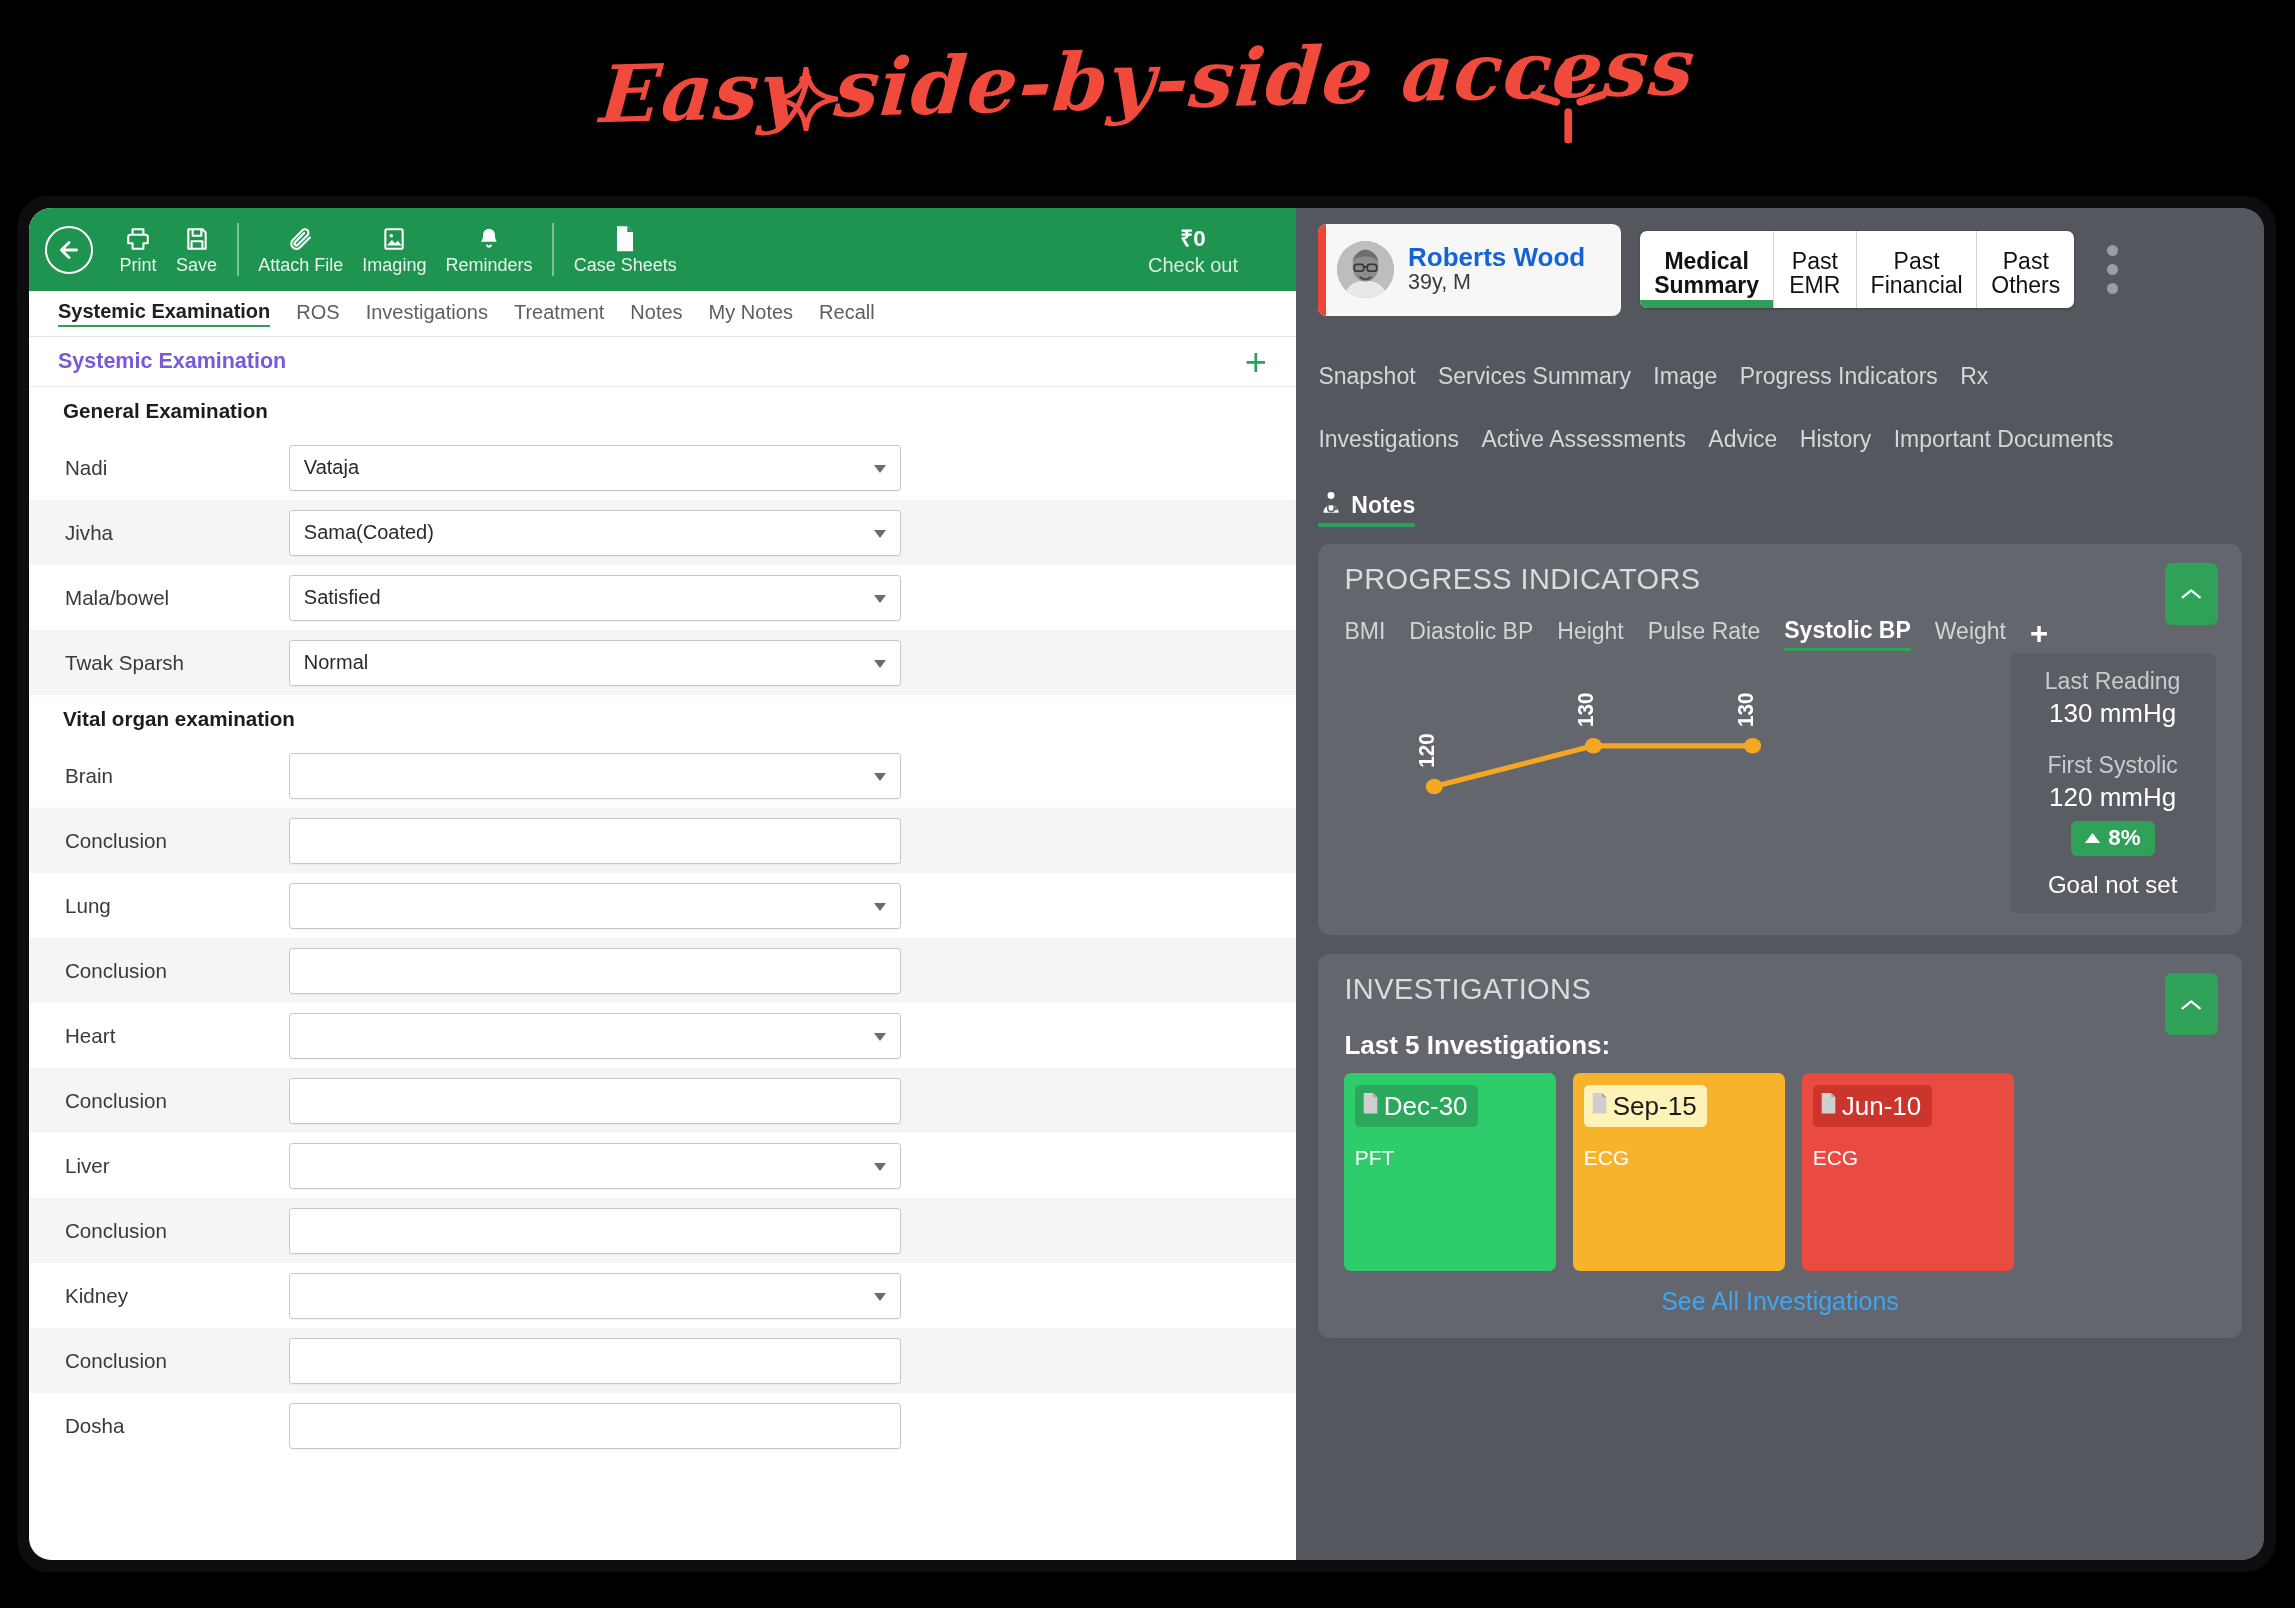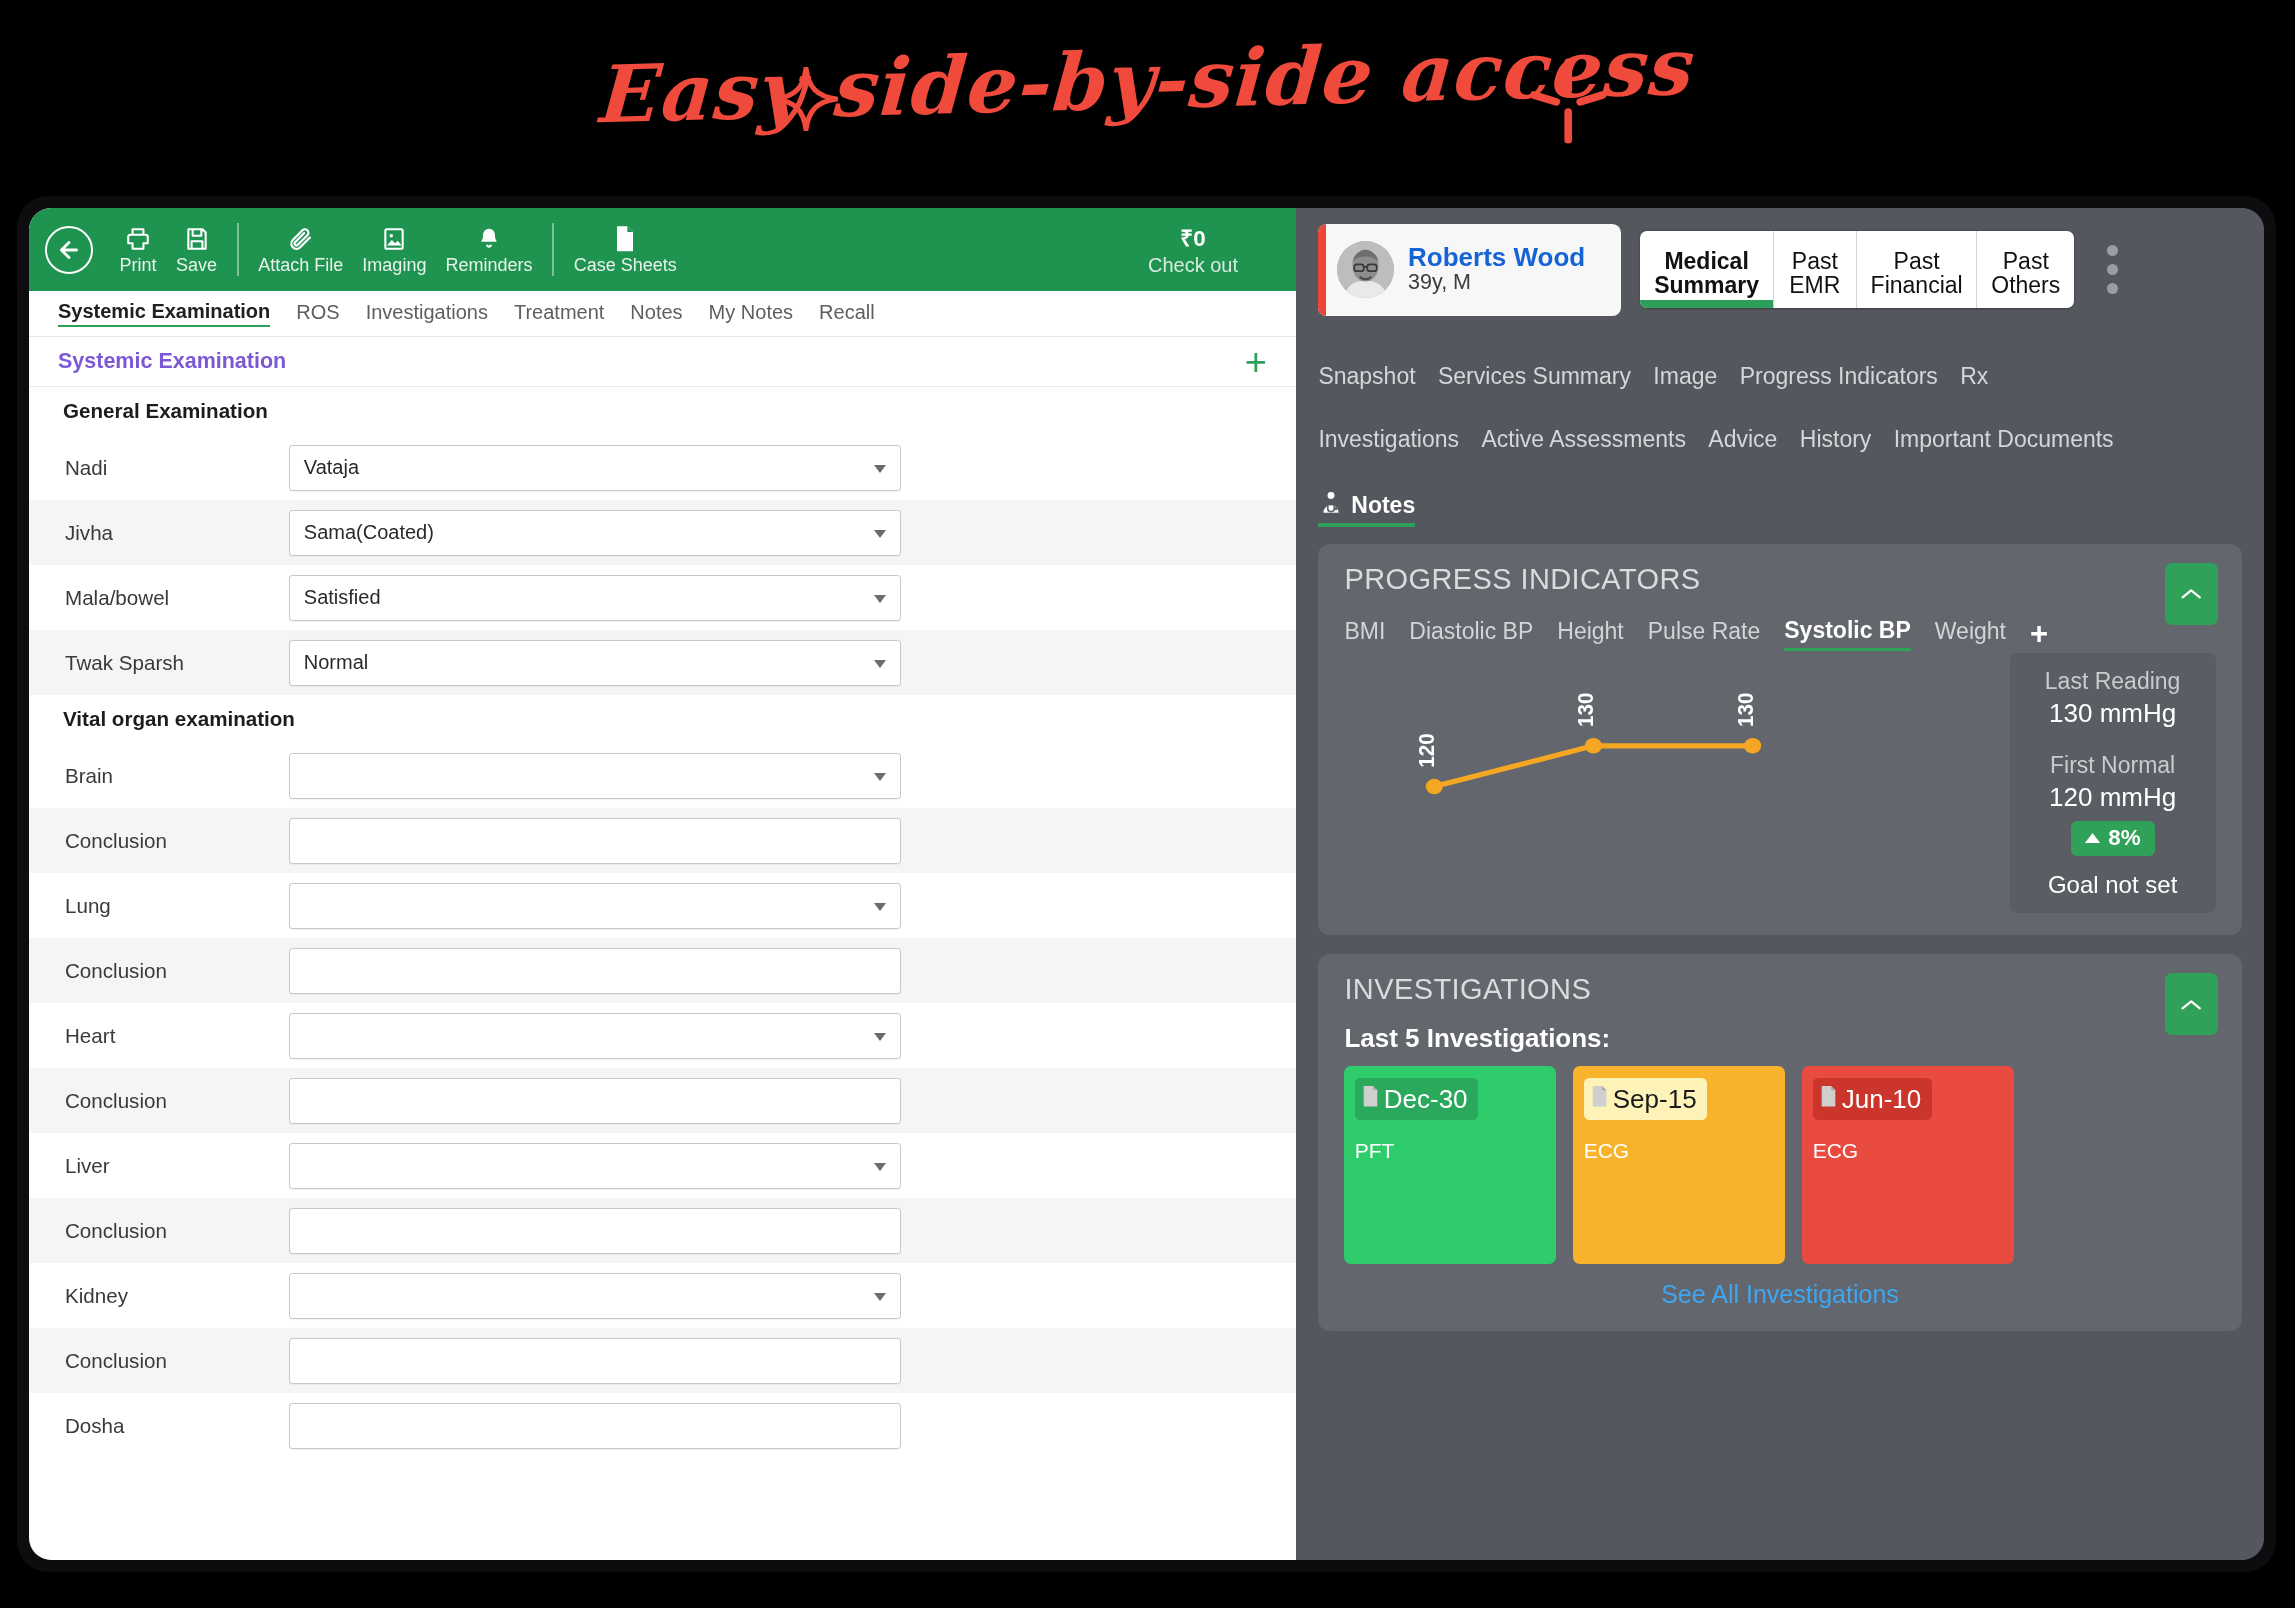--- a/index.html
+++ b/index.html
@@ -248,21 +248,21 @@
   .rc-val { font-size:26px; color:#ffffff; margin-top:3px; }
   .rc-gap { height: 22.4px; }
   .rc-badge {
     display:inline-flex; align-items:center; gap:6.9px;
     background:#2fa158; color:#ffffff;
     border-radius:6px; padding:4.3px 13.8px; font-size:22.4px; font-weight:600;
     margin-top: 8.6px;
   }
   .rc-goal { font-size:24px; color:#ffffff; margin-top:15.5px; }
 
-  .inv-sub { font-size:26px; color:#ffffff; font-weight:700; margin-top: 17px; }
+  .inv-sub { font-size:26px; color:#ffffff; font-weight:700; margin-top: 24px; }
   .inv-cards { display:flex; gap: 17px; margin-top: 12px; }
   .inv-card {
     width: 212px; height: 198px; border-radius:6.9px;
     padding: 12px 10.3px; position:relative;
   }
   .inv-chip {
     display:inline-flex; align-items:center; gap:5.2px;
     border-radius:5.2px; padding: 5.2px 10.3px 5.2px 6.9px;
     font-size:26px; white-space:nowrap;
   }
@@ -567,21 +567,21 @@
                     <text class="pt-label" x="262.5" y="76.75" text-anchor="start" transform="rotate(-90 262.5 76.75)">130</text>
                     <text class="pt-label" x="430" y="76.75" text-anchor="start" transform="rotate(-90 430 76.75)">130</text>
                   </g>
               </svg>
             </div>
 
             <div class="reading-card">
               <div class="rc-lbl">Last Reading</div>
               <div class="rc-val">130 mmHg</div>
               <div class="rc-gap"></div>
-              <div class="rc-lbl">First Normal</div>
+              <div class="rc-lbl">First Systolic</div>
               <div class="rc-val">120 mmHg</div>
               <div class="rc-badge">
                 <svg width="17" height="12" viewBox="0 0 20 14">
                   <path d="M10 1l9 12H1z" fill="#ffffff"></path>
                 </svg>
                 <span>8%</span>
               </div>
               <div class="rc-goal">Goal not set</div>
             </div>
           </div>

